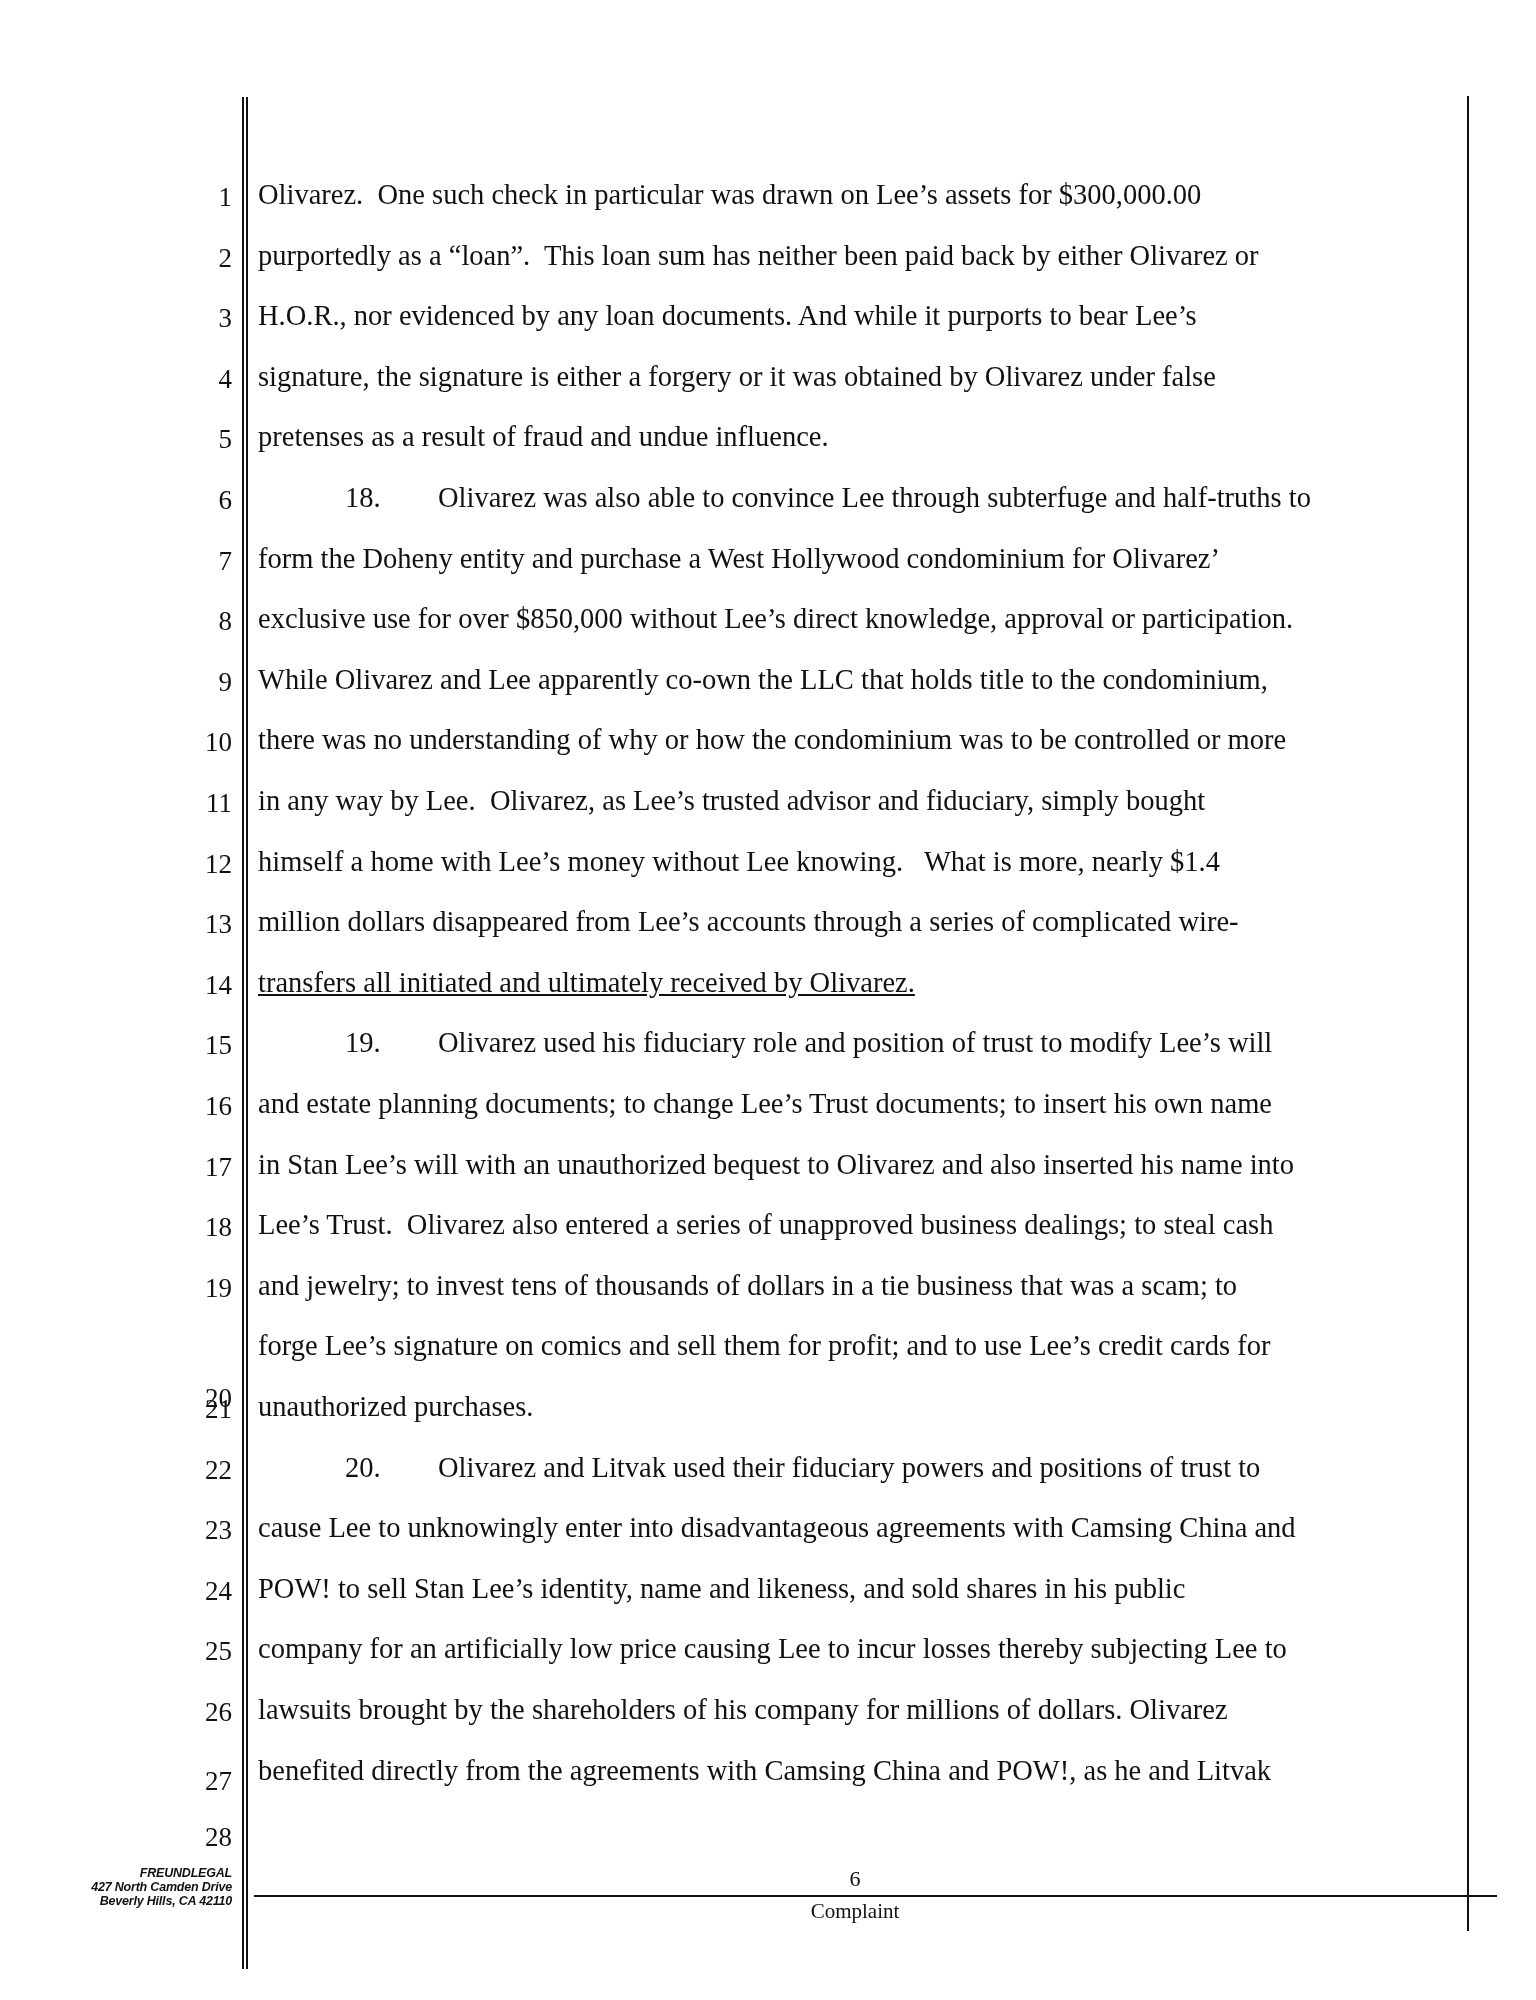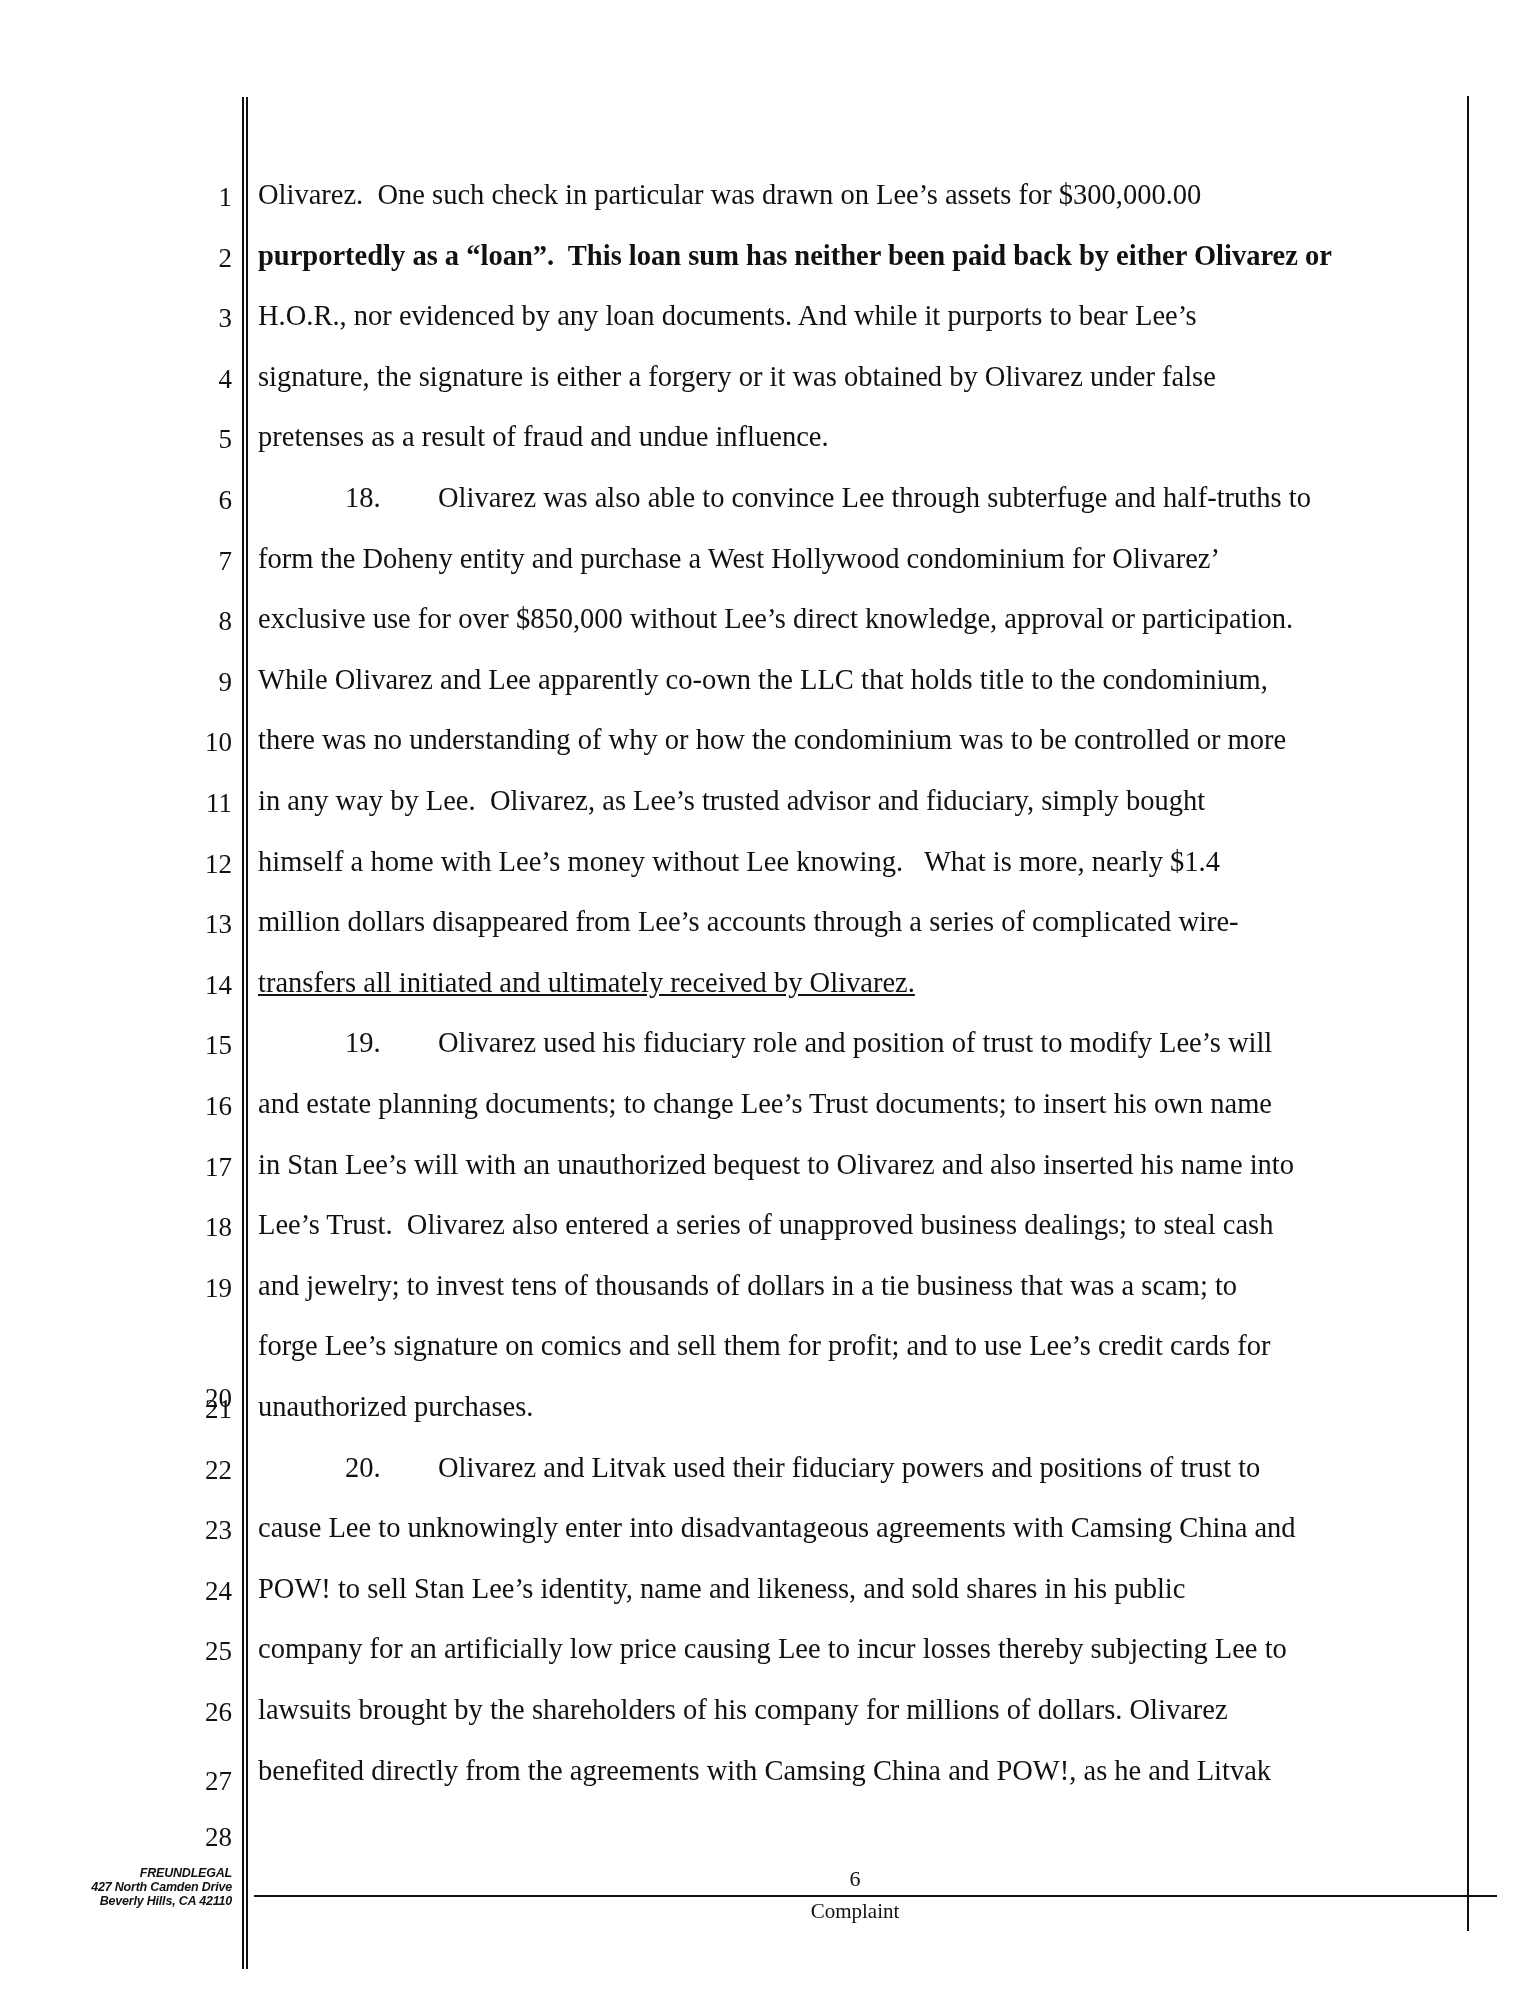--- a/index.html
+++ b/index.html
@@ -59,21 +59,21 @@
       <div class="num" style="top: 1453.6px;">22</div>
       <div class="num" style="top: 1514.2px;">23</div>
       <div class="num" style="top: 1574.8px;">24</div>
       <div class="num" style="top: 1635.4px;">25</div>
       <div class="num" style="top: 1696px;">26</div>
       <div class="num" style="top: 1756.6px; margin-top: 8px;">27</div>
       <div class="num" style="top: 1821.2px;">28</div>
     </div>
   <div class="text" id="text">
       <div class="tline" style="top: 179px;"><span style="white-space: pre;">Olivarez.  One such check in particular was drawn on Lee’s assets for $300,000.00</span></div>
-      <div class="tline" style="top: 239.6px;"><span style="white-space: pre; font-weight: bold;">purportedly as a “loan”.  This loan sum has neither been paid back by either Olivarez or</span></div>
+      <div class="tline" style="top: 239.6px;"><span style="white-space: pre;">purportedly as a “loan”.  This loan sum has neither been paid back by either Olivarez or</span></div>
       <div class="tline" style="top: 300.2px;"><span style="white-space: pre;">H.O.R., nor evidenced by any loan documents. And while it purports to bear Lee’s</span></div>
       <div class="tline" style="top: 360.8px;"><span style="white-space: pre;">signature, the signature is either a forgery or it was obtained by Olivarez under false</span></div>
       <div class="tline" style="top: 421.4px;"><span style="white-space: pre;">pretenses as a result of fraud and undue influence.</span></div>
       <div class="tline" style="top: 482px;"><span class="indent"></span><span class="pnum">18.</span><span style="white-space: pre;">Olivarez was also able to convince Lee through subterfuge and half-truths to</span></div>
       <div class="tline" style="top: 542.6px;"><span style="white-space: pre;">form the Doheny entity and purchase a West Hollywood condominium for Olivarez’</span></div>
       <div class="tline" style="top: 603.2px;"><span style="white-space: pre;">exclusive use for over $850,000 without Lee’s direct knowledge, approval or participation.</span></div>
       <div class="tline" style="top: 663.8px;"><span style="white-space: pre;">While Olivarez and Lee apparently co-own the LLC that holds title to the condominium,</span></div>
       <div class="tline" style="top: 724.4px;"><span style="white-space: pre;">there was no understanding of why or how the condominium was to be controlled or more</span></div>
       <div class="tline" style="top: 785px;"><span style="white-space: pre;">in any way by Lee.  Olivarez, as Lee’s trusted advisor and fiduciary, simply bought</span></div>
       <div class="tline" style="top: 845.6px;"><span style="white-space: pre;">himself a home with Lee’s money without Lee knowing.   What is more, nearly $1.4</span></div>

